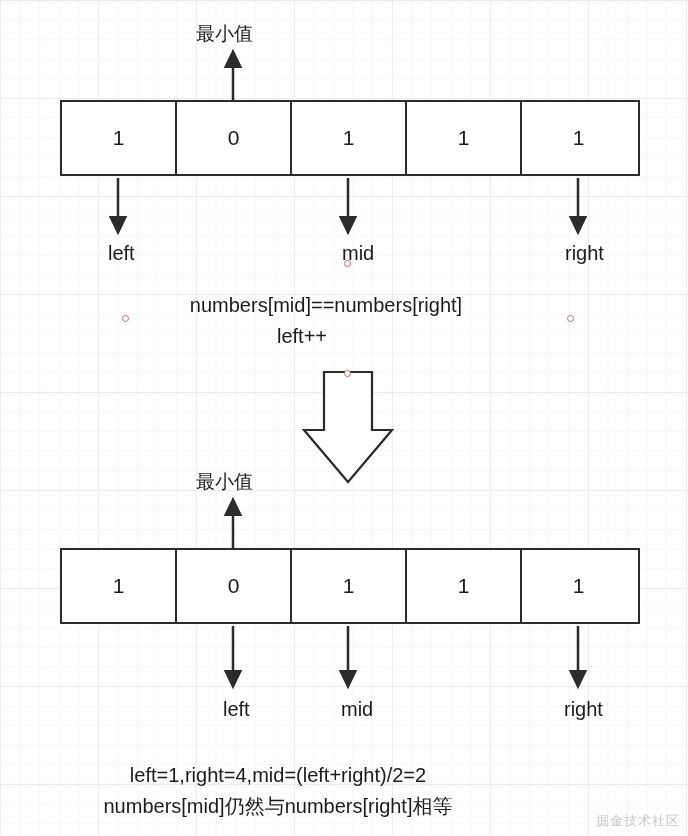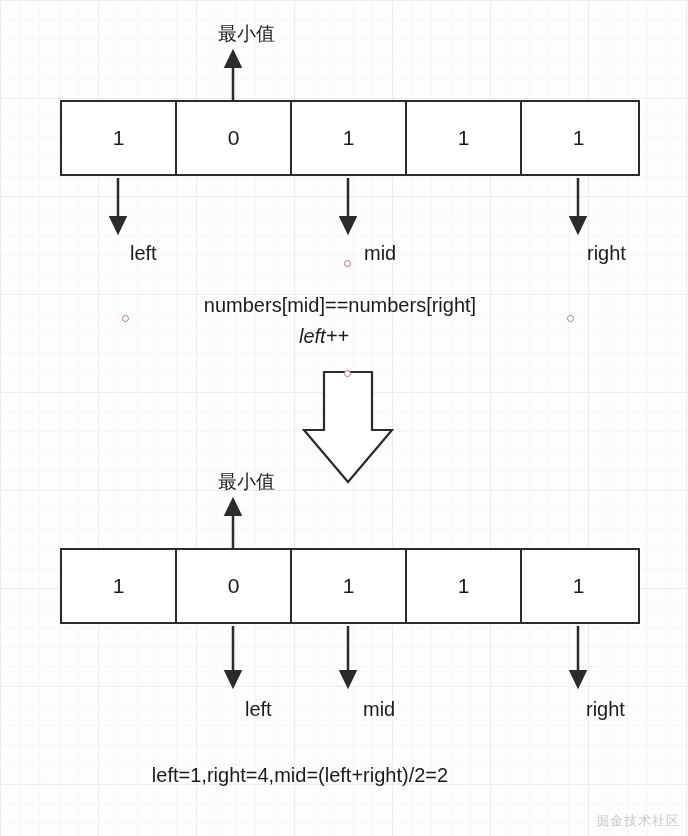--- a/index.html
+++ b/index.html
@@ -32,21 +32,20 @@
     top: 0;
     width: 688px;
     height: 836px;
     pointer-events: none;
   }
   .lbl {
     position: absolute;
     color: #222222;
     white-space: nowrap;
     line-height: 1.25;
-    padding-left: 22px;
   }
   .cell-val {
     position: absolute;
     font-size: 21px;
     color: #1b1b1b;
     text-align: center;
     width: 115px;
     line-height: 74px;
   }
   .ptr {
@@ -147,36 +146,37 @@
   <div class="cell-val" style="left:61px; top:101px;">1</div>
   <div class="cell-val" style="left:176px; top:101px;">0</div>
   <div class="cell-val" style="left:291px; top:101px;">1</div>
   <div class="cell-val" style="left:406px; top:101px;">1</div>
   <div class="cell-val" style="left:521px; top:101px;">1</div>
 
   <div class="lbl ptr" style="left:96px; top:241px;">left</div>
   <div class="lbl ptr" style="left:330px; top:241px;">mid</div>
   <div class="lbl ptr" style="left:553px; top:241px;">right</div>
 
-  <div class="lbl eqtext" style="left:0px; top:293px; width:636px;text-align:center;">numbers[mid]==numbers[right]</div>
-  <div class="lbl eqtext" style="left:0px; top:324px; width:604px;font-style:italic;">left++</div>
+  <div class="lbl eqtext" style="left:8px; top:293px; width:636px;text-align:center;">numbers[mid]==numbers[right]</div>
+  <div class="lbl eqtext" style="left:0px; top:324px; width:604px;">left++</div>
 
   <div class="lbl minlabel" style="left:196px; top:470px;">最小值</div>
 
   <div class="cell-val" style="left:61px; top:549px;">1</div>
   <div class="cell-val" style="left:176px; top:549px;">0</div>
   <div class="cell-val" style="left:291px; top:549px;">1</div>
   <div class="cell-val" style="left:406px; top:549px;">1</div>
   <div class="cell-val" style="left:521px; top:549px;">1</div>
 
   <div class="lbl ptr" style="left:211px; top:697px;">left</div>
   <div class="lbl ptr" style="left:329px; top:697px;">mid</div>
   <div class="lbl ptr" style="left:552px; top:697px;">right</div>
 
   <div class="lbl bottomtext" style="top:763px;">left=1,right=4,mid=(left+right)/2=2</div>
+  <div class="lbl bottomtext" style="top:794px;">numbers[mid]仍然与numbers[right]相等</div>
 
   <div class="dot" style="left:122px; top:315px;"></div>
   <div class="dot" style="left:567px; top:315px;"></div>
   <div class="dot" style="left:344px; top:260px;"></div>
   <div class="dot" style="left:344px; top:370px;"></div>
 
   <div class="watermark">掘金技术社区</div>
 </div>
 
 </body></html>

